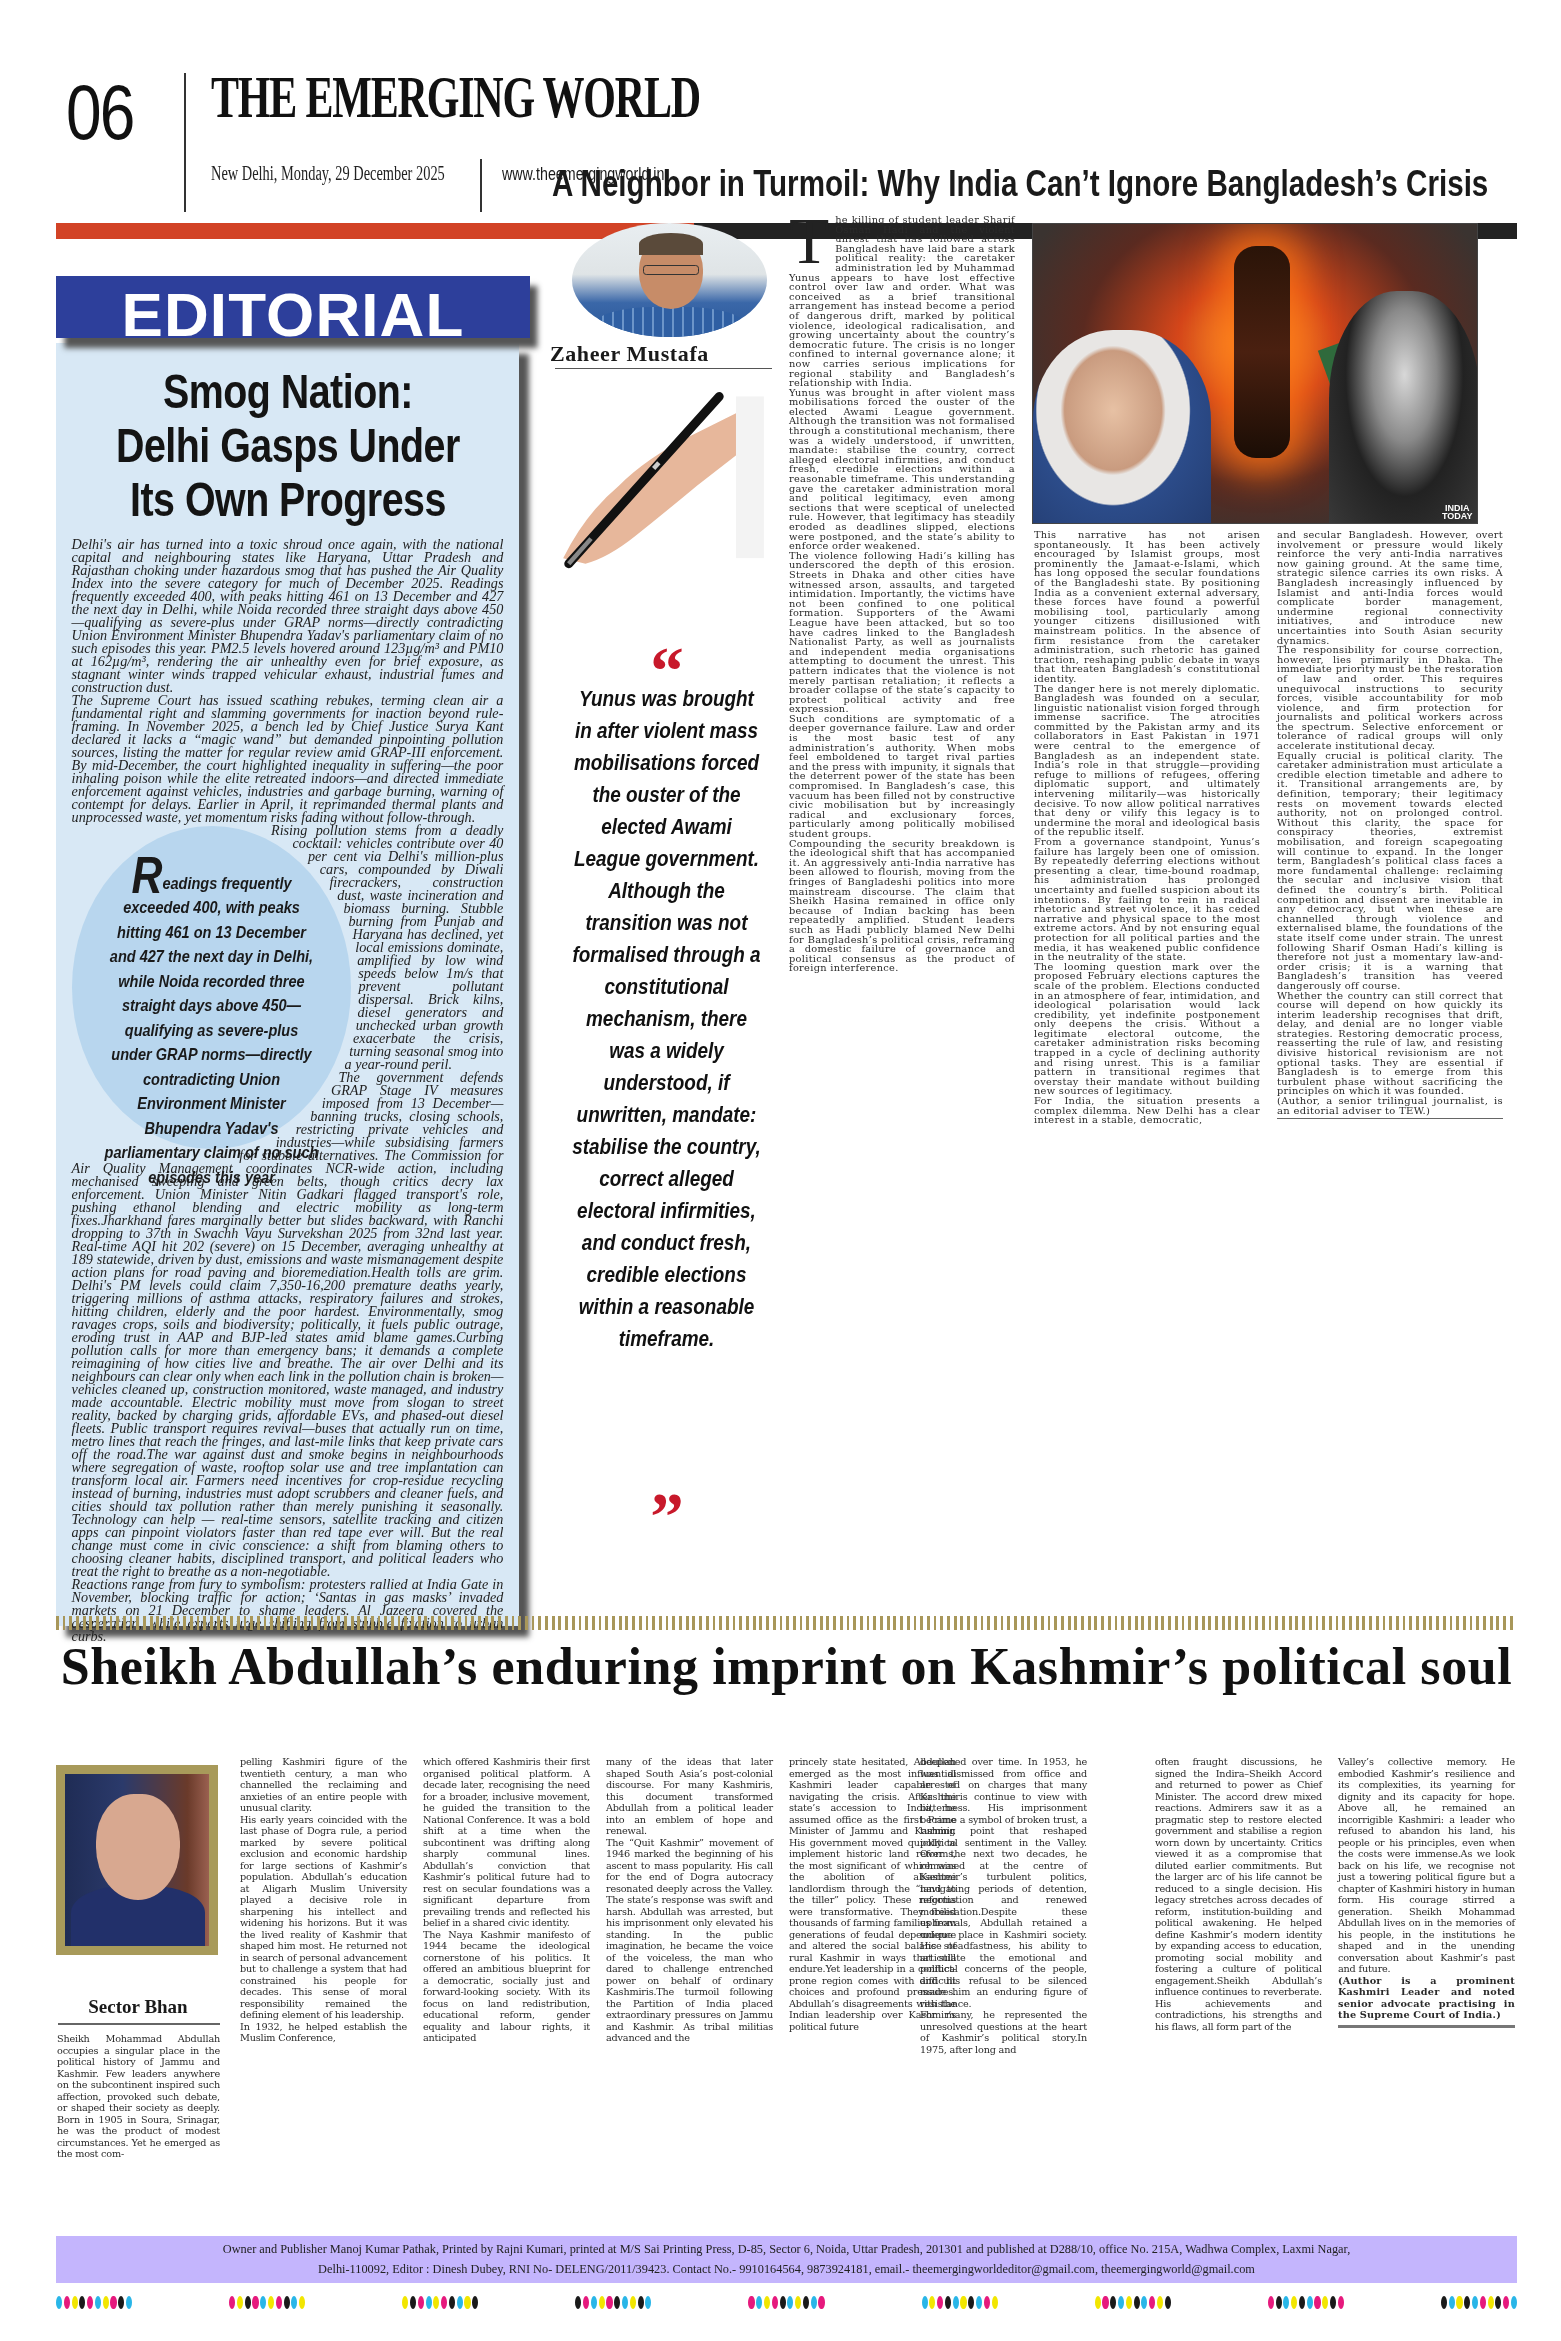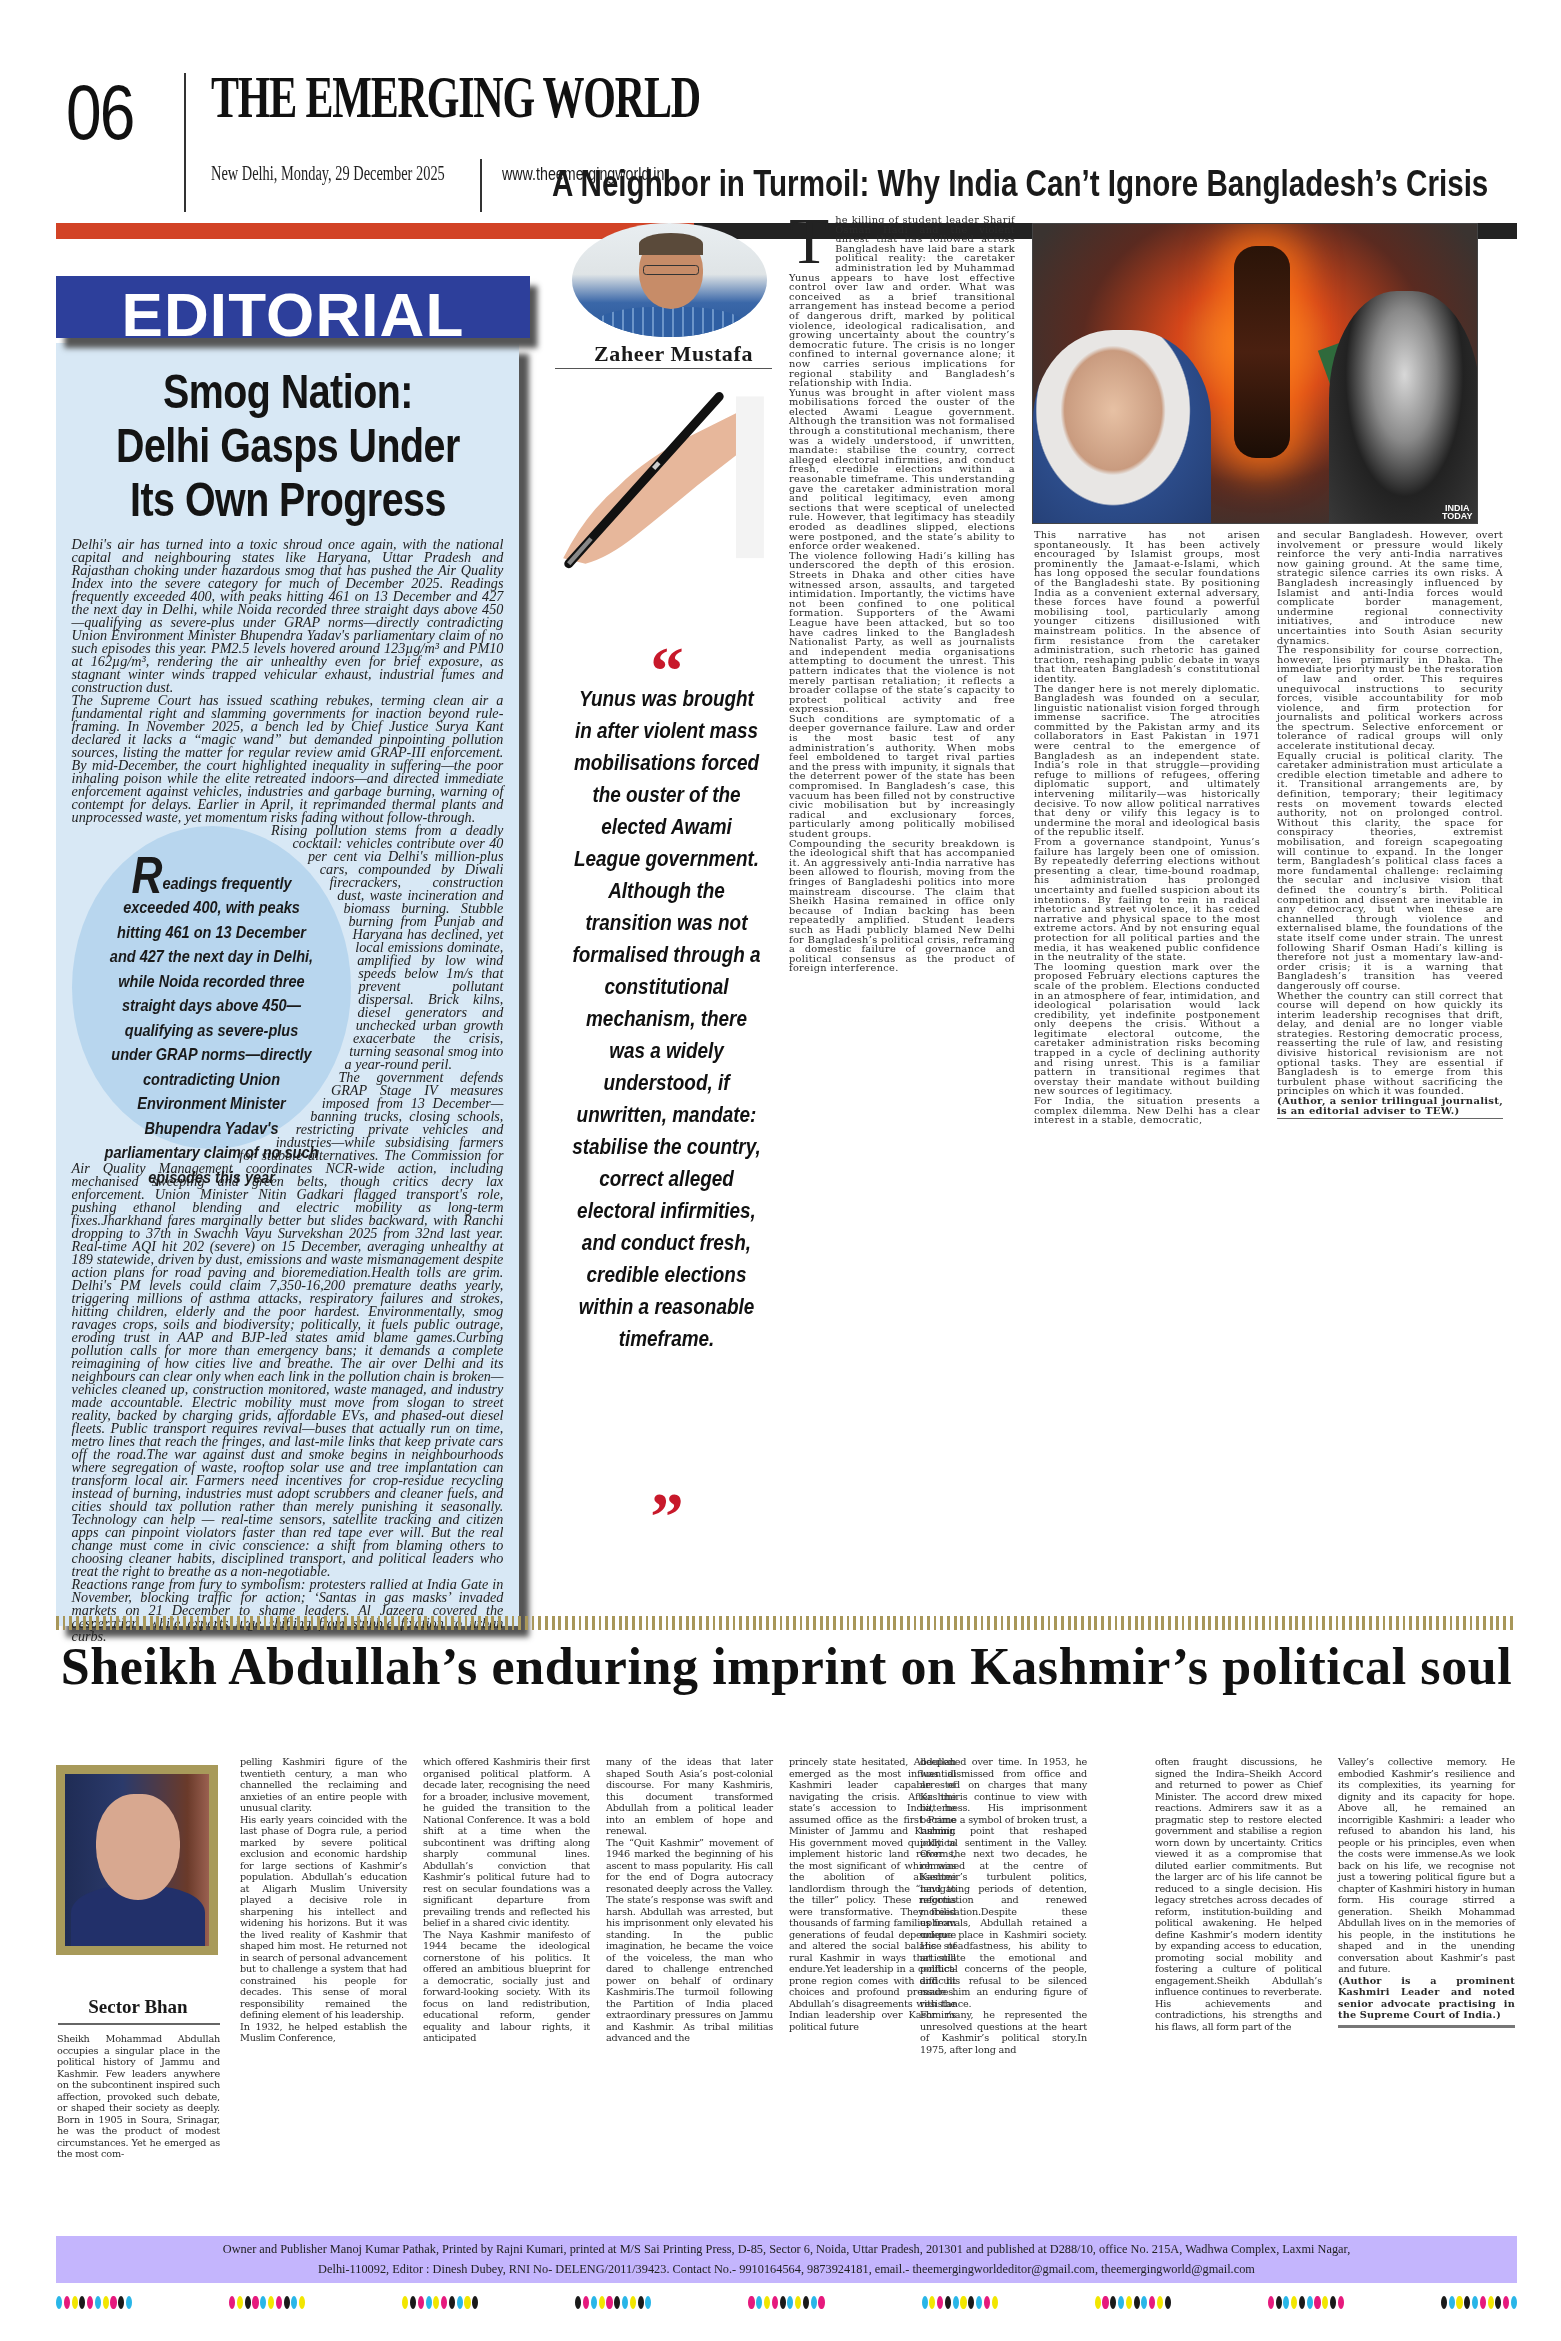--- a/index.html
+++ b/index.html
@@ -37,34 +37,34 @@
   .ed-callout-text .dropcap { font-size: 51px; line-height: 33px; vertical-align: -4.5px; }
 
   
   .bd-headline { position: absolute; left: 552px; top: 167px; width: 970px; font-family: "Liberation Sans", sans-serif; font-weight: 700; font-size: 37px; line-height: 1; white-space: nowrap; transform: scaleX(0.8); transform-origin: left top; margin-top: 0; }
   .bd-headline-wrap { position: absolute; left: 552px; top: 165px; }
   .author-photo { position: absolute; left: 572px; top: 223px; width: 195px; height: 114px; border-radius: 50%; overflow: hidden; background: linear-gradient(180deg,#e9eef1 0%,#dfe4e6 45%,#3a67a8 70%,#2b5898 100%); }
   .author-photo .face { position: absolute; left: 67px; top: 14px; width: 64px; height: 72px; border-radius: 45% 45% 50% 50%; background: #c78c68; }
   .author-photo .hair { position: absolute; left: 67px; top: 10px; width: 64px; height: 22px; border-radius: 50% 50% 0 0; background: #5a4a3a; }
   .author-photo .glasses { position: absolute; left: 71px; top: 42px; width: 56px; height: 10px; border: 1.7px solid #333; border-radius: 3.3px; }
   .author-photo .shirt { position: absolute; left: 22px; top: 84px; width: 151px; height: 45px; background: repeating-linear-gradient(90deg,#2f5fa3 0 7.8px,#6c95c9 7.8px 10px); border-radius: 40% 40% 0 0; }
-  .author-name { position: absolute; left: 530px; top: 341px; width: 223px; text-align: right; font-weight: 700; font-size: 22px; letter-spacing: 0.6px; }
+  .author-name { position: absolute; left: 550px; top: 341px; width: 223px; text-align: left; font-weight: 700; font-size: 22px; letter-spacing: 0.6px; }
   .author-rule { position: absolute; left: 555px; top: 368px; width: 217px; height: 1.1px; background: #555; }
   .pen-illus { position: absolute; left: 552px; top: 374px; width: 223px; height: 201px; }
   .quote-open { position: absolute; left: 625px; top: 638px; width: 84px; text-align: center; color: #c8192b; font-family: "Liberation Serif", serif; font-weight: 700; font-size: 67px; line-height: 1; }
   .pull-quote { position: absolute; left: 555px; top: 683px; width: 223px; text-align: center; font-family: "Liberation Sans", sans-serif; font-style: italic; font-weight: 700; font-size: 22px; line-height: 32px; transform: scaleX(0.86); transform-origin: center top; color: #111; }
   .quote-close { position: absolute; left: 625px; top: 1483px; width: 84px; text-align: center; color: #c8192b; font-weight: 700; font-size: 67px; line-height: 1; }
 
   .bd-col { position: absolute; font-family: "DejaVu Serif", serif; font-size: 9.8px; line-height: 9.6px; text-align: justify; color: #2a2a2a; letter-spacing: 0.3px; }
   .bd-col p { margin: 0; }
   .bd-col1 { left: 789px; top: 215px; width: 226px; }
   .bd-col2 { left: 1034px; top: 530px; width: 226px; }
   .bd-col3 { left: 1277px; top: 530px; width: 226px; }
   .dropcap-t { float: left; font-family: "Liberation Serif", serif; font-size: 66px; line-height: 49px; margin: 1.1px 5.6px 0 0; color: #222; }
-  .bd-byline { margin-top: 14.5px; font-weight: 700; font-size: 10px; line-height: 9.5px; letter-spacing: 0.3px; padding-bottom: 3.3px; border-bottom: 1.1px solid #666; }
+  .bd-byline { margin-top: 14.5px; font-weight: 400; font-size: 10px; line-height: 9.5px; letter-spacing: 0.3px; padding-bottom: 3.3px; border-bottom: 1.1px solid #666; }
 
   .bd-image { position: absolute; left: 1032px; top: 223px; width: 446px; height: 301px; overflow: hidden; background: radial-gradient(ellipse at 50% 40%, #ff9a2a 0%, #d4461a 25%, #5a2a20 55%, #3a3330 80%); border: 1.1px solid #444; }
   .bd-image .fig-left { position: absolute; left: 0; top: 106px; width: 178px; height: 201px; background: radial-gradient(ellipse at 45% 40%, #e7c1a4 0%, #c99b7f 35%, #e8e6e4 38%, #e8e6e4 55%, #2c4c8a 56%, #233c70 100%); border-radius: 45% 45% 0 0; }
   .bd-image .fig-center { position: absolute; left: 201px; top: 22px; width: 56px; height: 212px; background: linear-gradient(180deg,#2a1408,#4a2010 50%,#1a0d05); border-radius: 22px; box-shadow: 0 0 33px 16.7px rgba(255,120,20,.7); }
   .bd-image .fig-right { position: absolute; left: 296px; top: 67px; width: 151px; height: 240px; background: radial-gradient(ellipse at 50% 35%, #d8d8d8 0%, #8a8a8a 30%, #222 55%, #3a3a3a 100%); border-radius: 45% 45% 0 0; filter: grayscale(1); }
   .bd-image .flag { position: absolute; left: 290px; top: 117px; width: 50px; height: 39px; background: #2f6a3c; transform: rotate(-20deg); }
   .bd-image .flag::after { content: ""; position: absolute; left: 16.7px; top: 11px; width: 16.7px; height: 16.7px; border-radius: 50%; background: #b42a2a; }
   .bd-image .credit { position: absolute; right: 4.5px; bottom: 2.2px; color: #fff; font-family: "Liberation Sans", sans-serif; font-weight: 700; font-size: 9px; line-height: 7.8px; text-align: center; }
 
   

